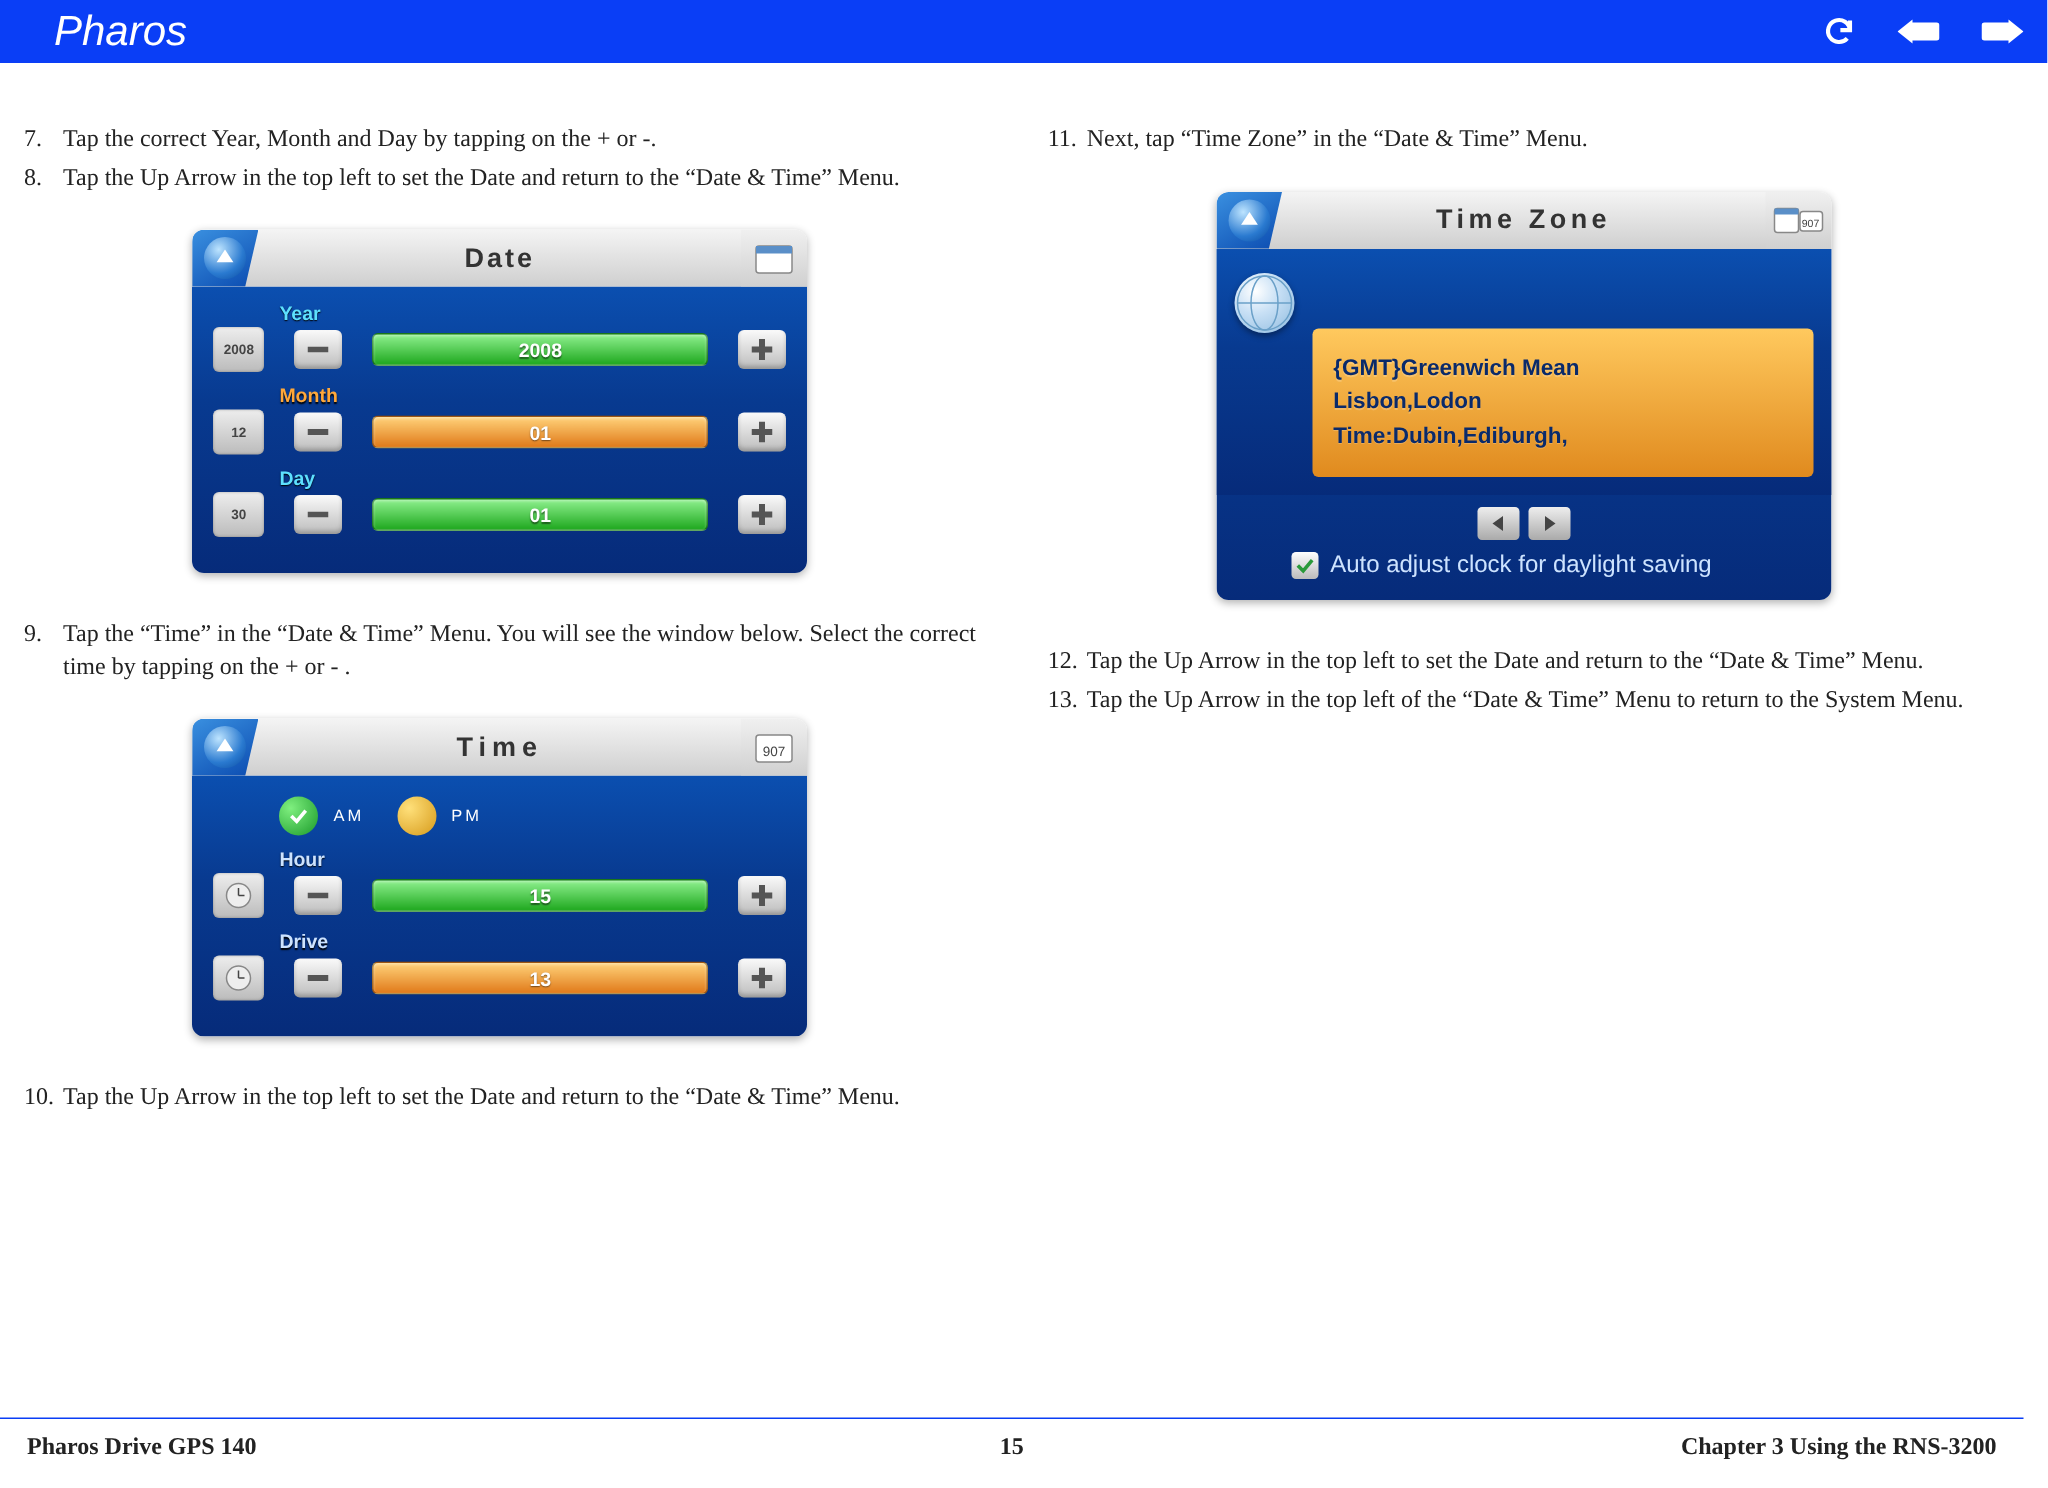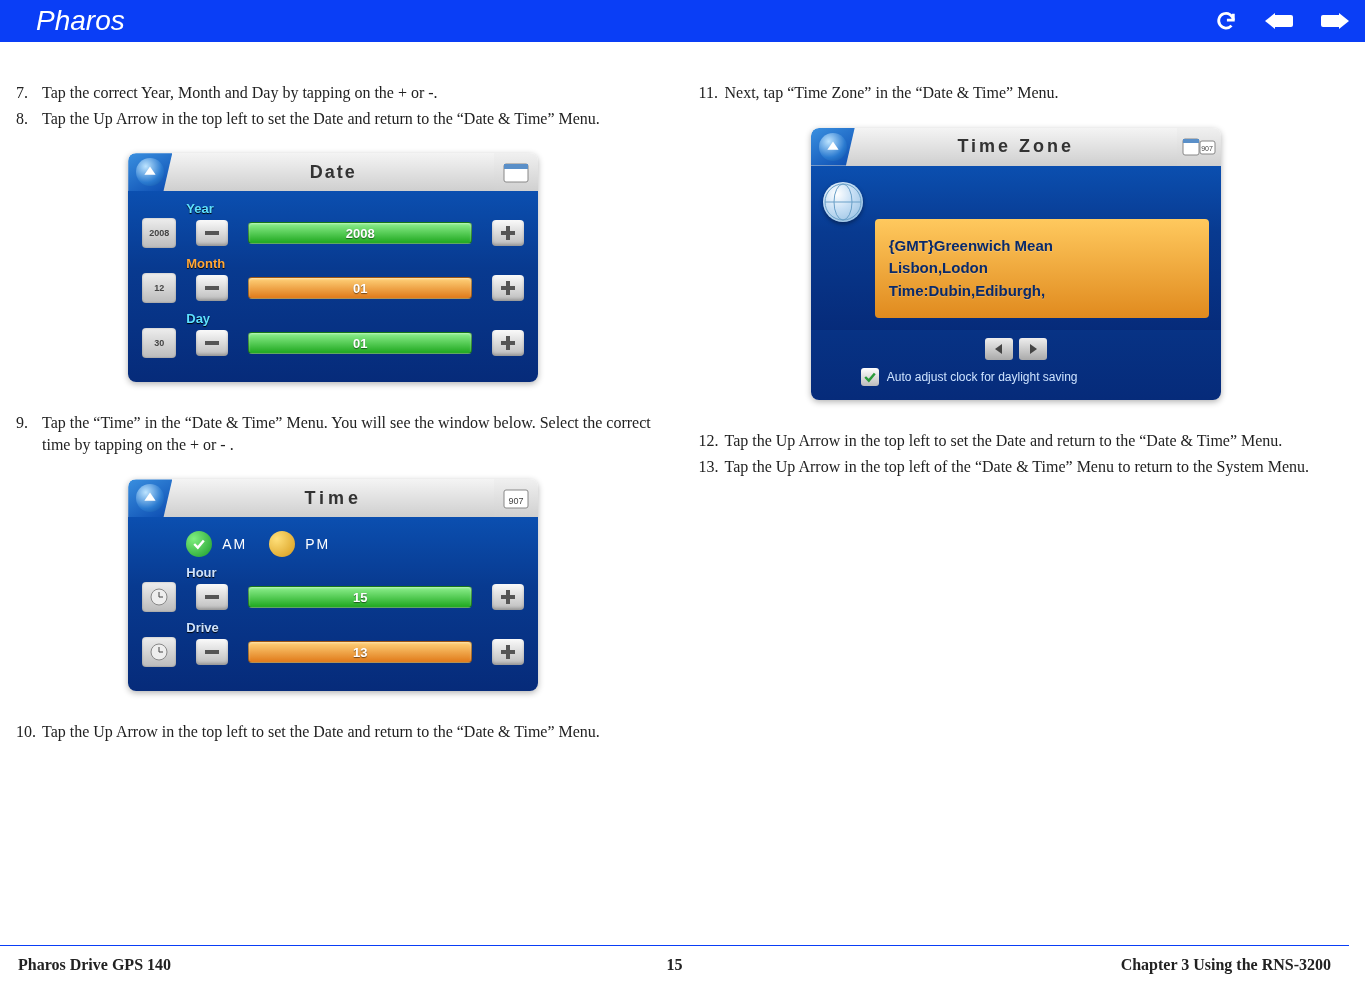--- a/index.html
+++ b/index.html
@@ -32,28 +32,28 @@
   .mini-ico { width:34px; height:30px; background:linear-gradient(#eee,#bbb); border-radius:4px; display:flex; align-items:center;justify-content:center; color:#444; font-size:9px; font-weight:bold; box-shadow: inset 0 0 2px rgba(0,0,0,.3);}
   .pm-btn { width:32px; height:26px; background:linear-gradient(#fafafa,#bcbcbc); border-radius:4px; display:flex;align-items:center;justify-content:center; box-shadow: inset 0 -2px 3px rgba(0,0,0,.2);}
   .bar { flex:1; height:22px; border-radius:4px; display:flex;align-items:center;justify-content:center; font-size:13px; font-weight:bold; text-shadow:0 1px 1px rgba(0,0,0,.5); border:1px solid rgba(0,0,0,.3); box-shadow: inset 0 1px 2px rgba(255,255,255,.4);}
   .bar.green { background: linear-gradient(#8ef08e,#1fa81f); }
   .bar.orange { background: linear-gradient(#ffd27a,#e07a1a); }
 
   .ampm-row { display:flex; gap:10px; align-items:center; margin:4px 0 8px 44px;}
   .ampm-btn { width:26px;height:26px;border-radius:50%; display:flex;align-items:center;justify-content:center;}
   .ampm-btn.on { background: radial-gradient(circle at 30% 30%, #7fef7f, #1a9a2a); }
   .ampm-btn.off { background: radial-gradient(circle at 30% 30%, #ffe07a, #d69a1a); }
-  .ampm-lbl { font-size:14px; letter-spacing:2px; margin-right:12px;}
+  .ampm-lbl { font-size:11px; letter-spacing:2px; margin-right:12px;}
 
   .tz-body { background: linear-gradient(#0b4fb0,#083a90 40%,#062b7a); padding: 12px; display:flex; gap:12px;}
   .globe { width:40px;height:40px; border-radius:50%; background:radial-gradient(circle at 35% 30%, #fff, #c8e0f5 40%, #8ab8dd); box-shadow:0 2px 4px rgba(0,0,0,.4); flex-shrink:0; margin-top:4px; position:relative;}
   .tz-text-box { flex:1; background: linear-gradient(#ffc95e,#e08a1e); border-radius:4px; padding:16px 14px; font-size:15px; line-height:1.5; color:#0a2a6a; font-weight:bold; text-shadow:0 1px 0 rgba(255,255,255,.2);margin-top:41px;}
   .tz-nav { display:flex; gap:6px; justify-content:center; margin:8px 0;}
   .tz-nav-btn { width:28px;height:22px; background:linear-gradient(#eee,#aaa); border-radius:3px; display:flex;align-items:center;justify-content:center;}
-  .tz-check-row { display:flex; gap:8px; align-items:center; margin-left:50px; font-size:12px; color:#cde3ff;}
+  .tz-check-row { display:flex; gap:8px; align-items:center; margin-left:50px; font-size:16px; color:#cde3ff;}
   .chk { width:18px;height:18px; background:linear-gradient(#fff,#bbb); border-radius:3px; display:flex;align-items:center;justify-content:center;}
 
   .footer { position:absolute; bottom:18px; left:0; right:16px; border-top:1px solid #0a3ef6; padding:10px 18px 0 18px; display:flex; justify-content:space-between; font-family:"Times New Roman", serif; font-weight:bold;}
   .footer .c { text-align:center; flex:1;}
   .footer .l { text-align:left; flex:1;}
   .footer .r { text-align:right; flex:1;}
 
   .up-circle { width:28px;height:28px; border-radius:50%; background:radial-gradient(circle at 35% 30%, #bde4ff, #2a7ad0 60%, #0a4aa0); display:flex;align-items:center;justify-content:center;}
 </style>
 </head>

